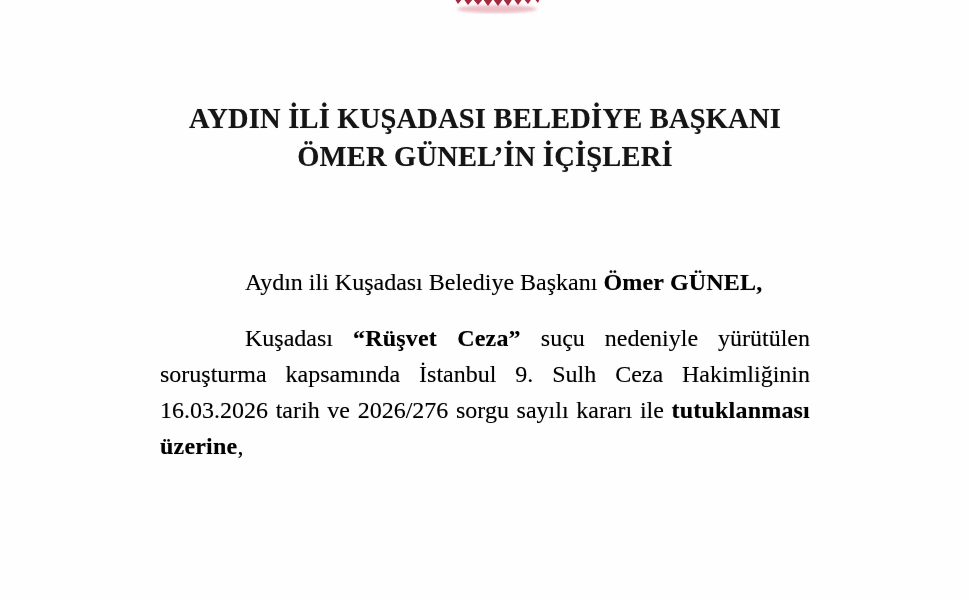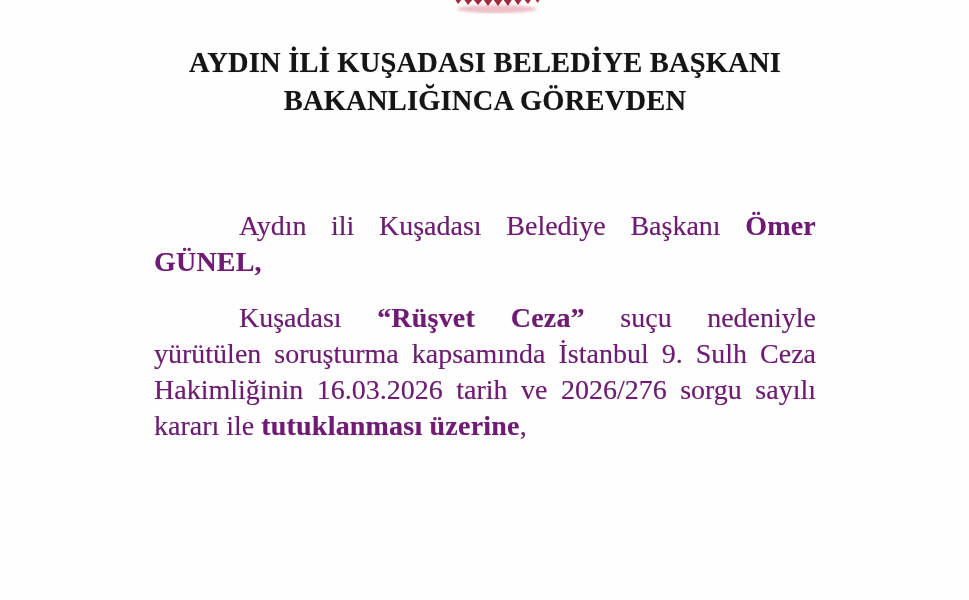--- a/index.html
+++ b/index.html
@@ -27,39 +27,39 @@
   }
   .seal svg { display: block; }
   
   .content {
     position: absolute;
     left: 148px;
     top: 0;
     width: 674px;
   }
   .heading {
-    margin-top: 44px;
+    margin-top: 100px;
     text-align: center;
     font-weight: bold;
     font-size: 28.5px;
     line-height: 38px;
     letter-spacing: 0.2px;
     color: #151515;
     text-shadow: 0 0 0.9px rgba(30,30,30,0.45);
   }
   .bodytext {
     margin-top: 88px;
   }
   .bodytext p {
-    margin: 6px;
-    font-size: 28px;
+    margin: 12px;
+    font-size: 24px;
     line-height: 36px;
     text-align: justify;
     text-indent: 85px;
-    color: #701a75;
+    color: #000000;
     text-shadow: 0 0 0.9px rgba(30,30,30,0.4);
   }
   .bodytext p + p {
     margin-top: 20px;
   }
   .bodytext b {
     font-weight: bold;
     letter-spacing: 0.2px;
   }
 </style>
@@ -82,21 +82,21 @@
       <ellipse cx="48" cy="9" rx="40" ry="4" fill="#e6a9b4" opacity="0.75" filter="url(#soft2)"></ellipse>
 
       <path d="M4,-4 L9,4 L14,-2 L19,5 L24,-1 L29,5 L34,-1 L39,6 L44,-1 L49,6 L54,-1 L59,6 L64,-2 L69,5 L74,-2 L79,4 L84,-3 L89,3 L92,-4 Z" fill="#a2293d" filter="url(#soft)"></path>
     </svg>
   </div>
 
   <div class="content">
 
     <div class="heading">
       <div>AYDIN İLİ KUŞADASI BELEDİYE BAŞKANI</div>
-      <div>BAKANLIĞINCA GÖREVDEN</div>
+      <div>ÖMER GÜNEL’İN İÇİŞLERİ</div>
     </div>
 
     <div class="bodytext">
       <p><span>Aydın ili Kuşadası Belediye Başkanı </span><b>Ömer GÜNEL,</b></p>
       <p><span>Kuşadası </span><b>“Rüşvet Ceza”</b><span> suçu nedeniyle yürütülen soruşturma kapsamında İstanbul 9. Sulh Ceza Hakimliğinin 16.03.2026 tarih ve 2026/276 sorgu sayılı kararı ile </span><b>tutuklanması üzerine</b><span>,</span></p>
     </div>
 
   </div>
 </div>
 

